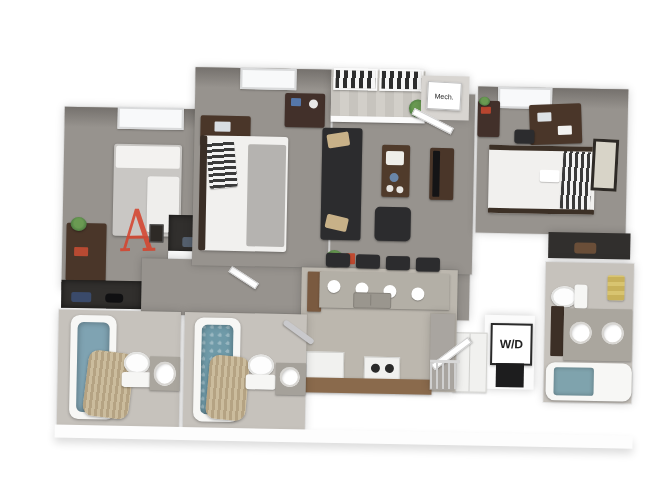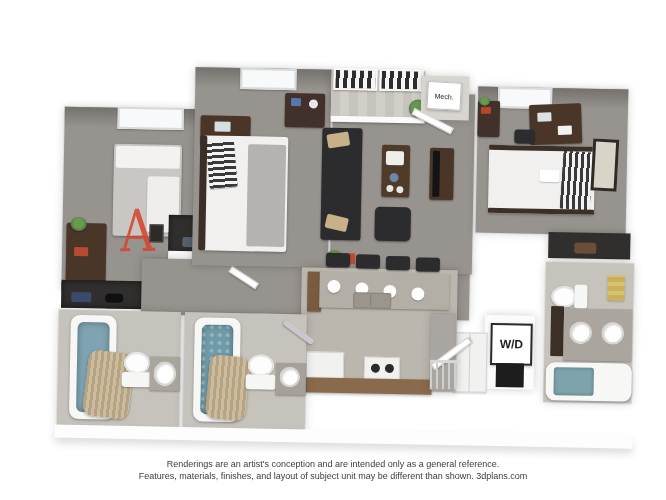--- a/index.html
+++ b/index.html
@@ -212,17 +212,13 @@
     <div class="curtain abs" style="left:210px;top:358px;width:40px;height:64px;transform:rotate(4deg);"></div>
     <div class="toiletbowl abs" style="left:250px;top:356px;width:26px;height:22px;"></div>
     <div class="toilettank abs" style="left:248px;top:376px;width:30px;height:15px;"></div>
     <div class="granite abs" style="left:278px;top:364px;width:30px;height:32px;background:#a5a19a;"></div>
     <div class="sinkround abs" style="left:282px;top:368px;width:20px;height:20px;"></div>
     <div class="abs" style="left:282px;top:330px;width:36px;height:6px;background:#c9c9cc;border-radius:3px;transform:rotate(35deg);box-shadow:0 1px 2px rgba(0,0,0,.3);"></div>
 
     <div class="bottomwall" style="left:58px;top:430px;width:578px;height:13px;"></div>
   </div>
 
-  <div id="caption">
-    <div>Renderings are an artist's conception and are intended only as a general reference.</div>
-    <div>Features, materials, finishes, and layout of subject unit may be different than shown. 3dplans.com</div>
-  </div>
 </div>
 
 </body></html>

